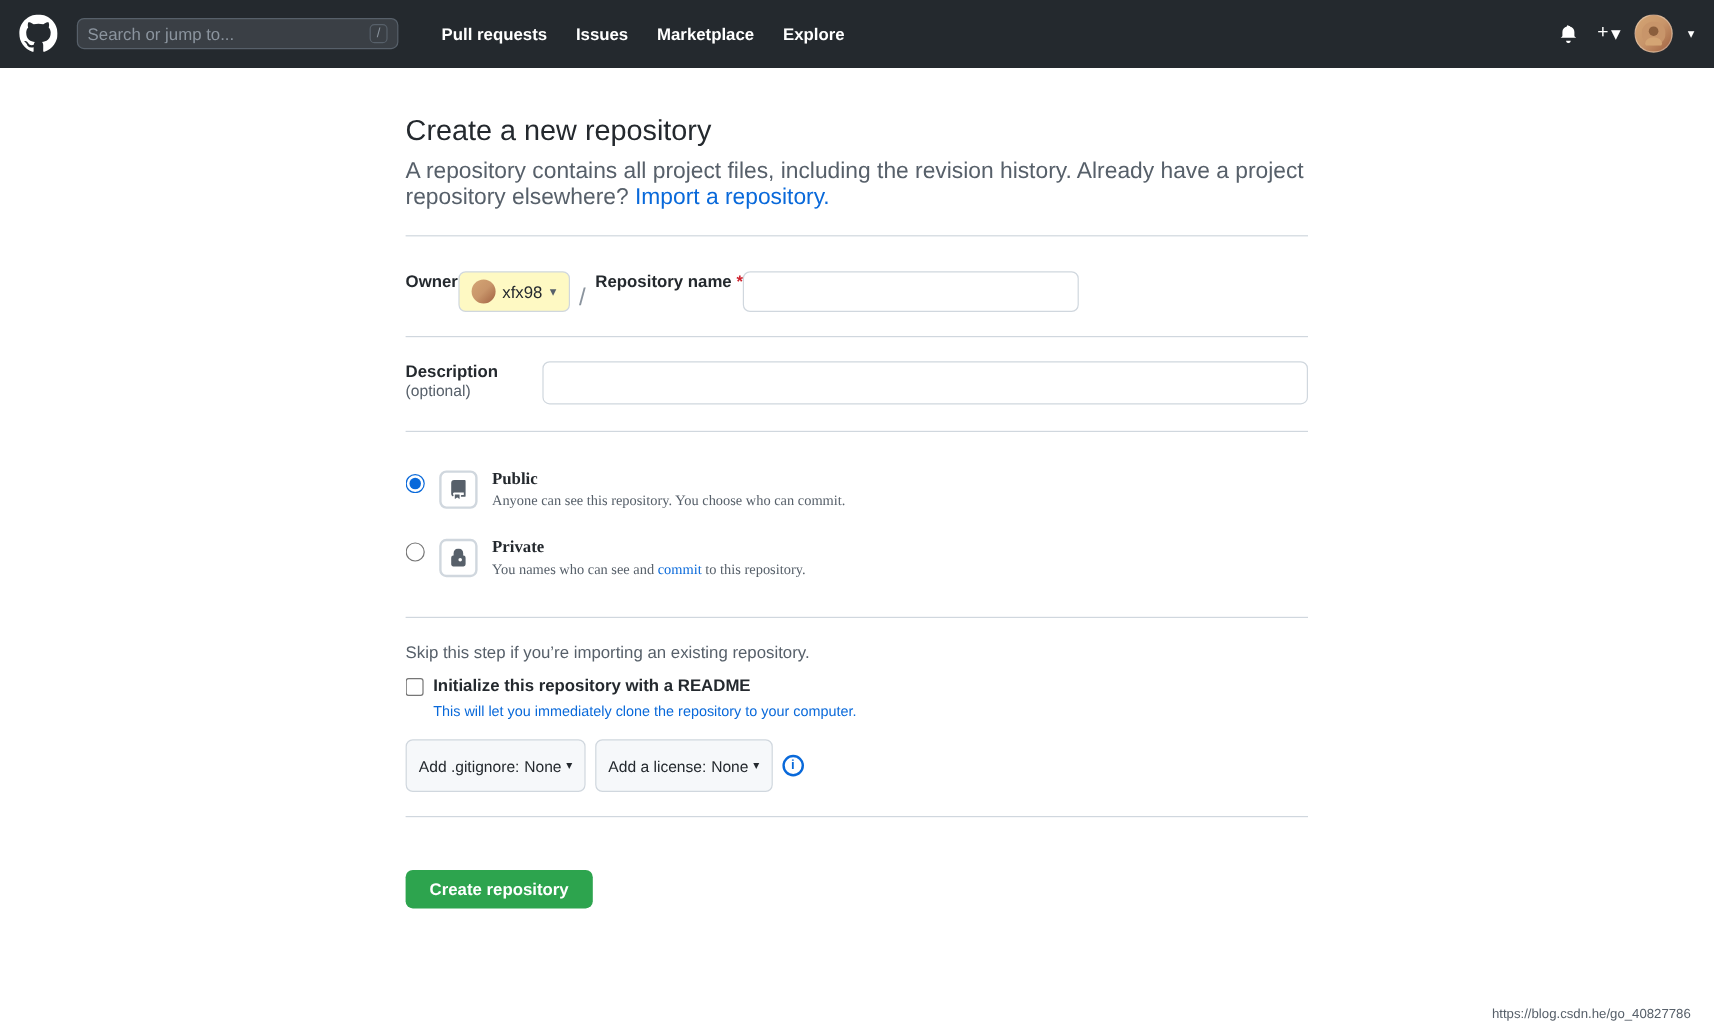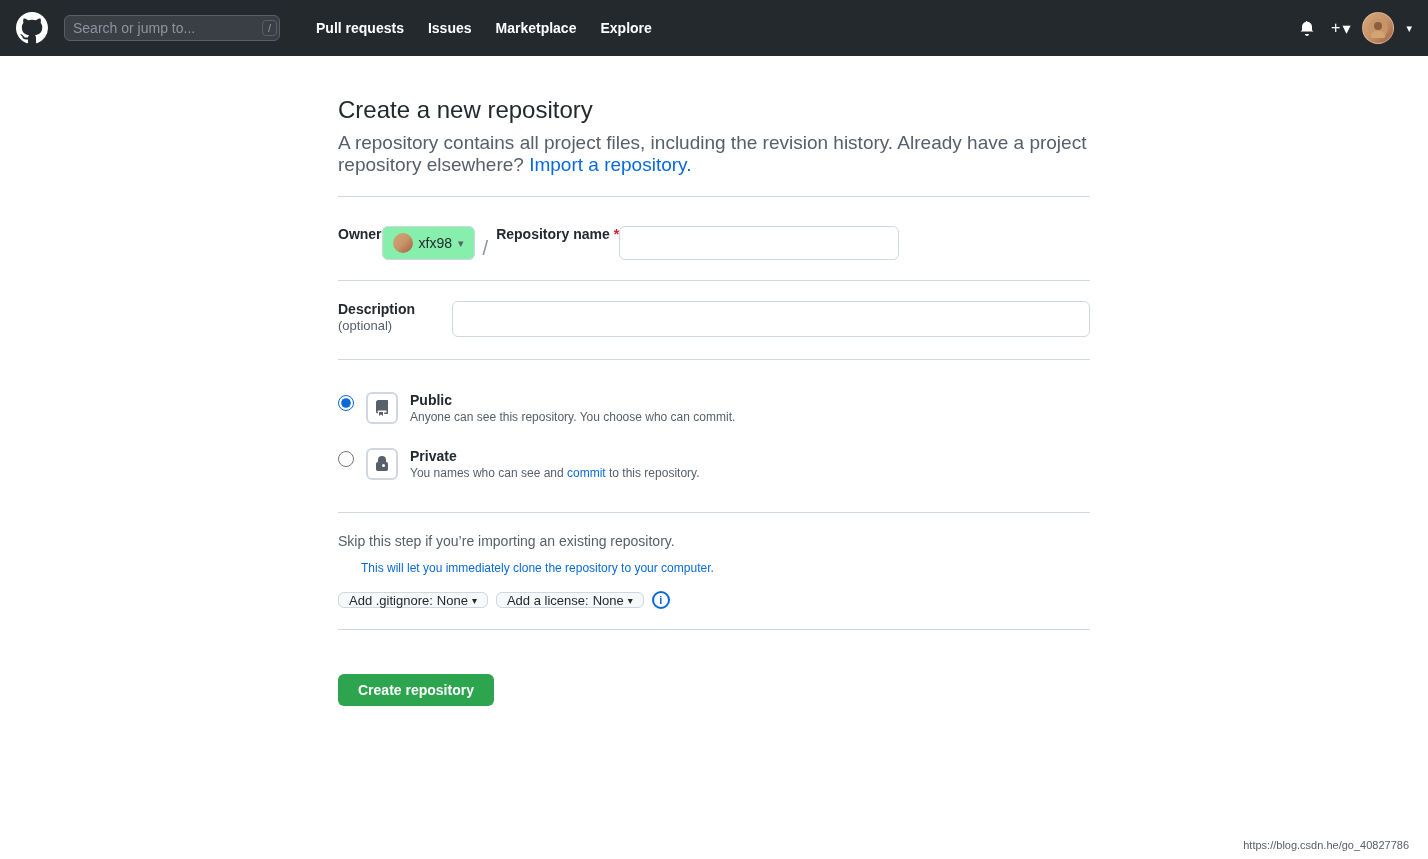--- a/index.html
+++ b/index.html
@@ -23,21 +23,21 @@
       flex-shrink: 0;
     }
     .navbar-search {
       display: flex;
       align-items: center;
       background: #3a3f45;
       border: 1px solid #57606a;
       border-radius: 6px;
       padding: 4px 8px;
       gap: 8px;
-      width: 216px;
+      width: 268px;
       color: #ccc;
       font-size: 14px;
     }
     .navbar-search input {
       background: transparent;
       border: none;
       outline: none;
       color: #ccc;
       font-size: 14px;
       flex: 1;
@@ -155,21 +155,21 @@
       color: #57606a;
       font-size: 13px;
     }
     .owner-select {
       display: flex;
       align-items: center;
       gap: 6px;
       border: 1px solid #d0d7de;
       border-radius: 6px;
       padding: 5px 10px;
-      background: #86efac;
+      background: #fef9c3;
       cursor: pointer;
       font-size: 14px;
       color: #24292e;
       height: 34px;
     }
     .owner-avatar {
       width: 20px; height: 20px;
       border-radius: 50%;
       background: linear-gradient(135deg, #d4a574, #c8956a, #a06040);
       flex-shrink: 0;
@@ -232,21 +232,21 @@
     }
     .radio-icon {
       flex-shrink: 0;
       width: 32px; height: 32px;
       border: 2px solid #d0d7de;
       border-radius: 6px;
       display: flex; align-items: center; justify-content: center;
       color: #57606a;
       font-size: 16px;
     }
-    .radio-content { flex: 1; }
+    .radio-content { flex: 1; font-family: Liberation Serif, serif; }
     .radio-title {
       font-size: 14px;
       font-weight: 600;
       color: #24292e;
     }
     .radio-desc {
       font-size: 12px;
       color: #57606a;
       margin-top: 2px;
     }
@@ -292,21 +292,21 @@
       display: flex;
       align-items: center;
       gap: 4px;
       border: 1px solid #d0d7de;
       border-radius: 6px;
       padding: 5px 10px;
       background: #f6f8fa;
       cursor: pointer;
       font-size: 13px;
       color: #24292e;
-      height: 16px;
+      height: 44px;
     }
     .info-icon {
       width: 18px; height: 18px;
       border: 2px solid #0969da;
       border-radius: 50%;
       color: #0969da;
       display: flex; align-items: center; justify-content: center;
       font-size: 11px;
       font-weight: 700;
       cursor: pointer;
@@ -459,20 +459,24 @@
         </div>
       </div>
     </div>
 
     <hr class="divider">
 
     
     <div class="init-section">
       <p class="skip-text">Skip this step if you’re importing an existing repository.</p>
 
+      <div class="checkbox-row">
+        <input type="checkbox" id="readme" style="">
+        <label for="readme" class="checkbox-label">Initialize this repository with a README</label>
+      </div>
       <p class="checkbox-hint">This will let you immediately clone the repository to your computer.</p>
 
       <div class="dropdown-row">
         <button class="dropdown-btn">
           <span>Add .gitignore:</span>
           <span>None</span>
           <span style="font-size:10px;">▾</span>
         </button>
 
         <button class="dropdown-btn">

